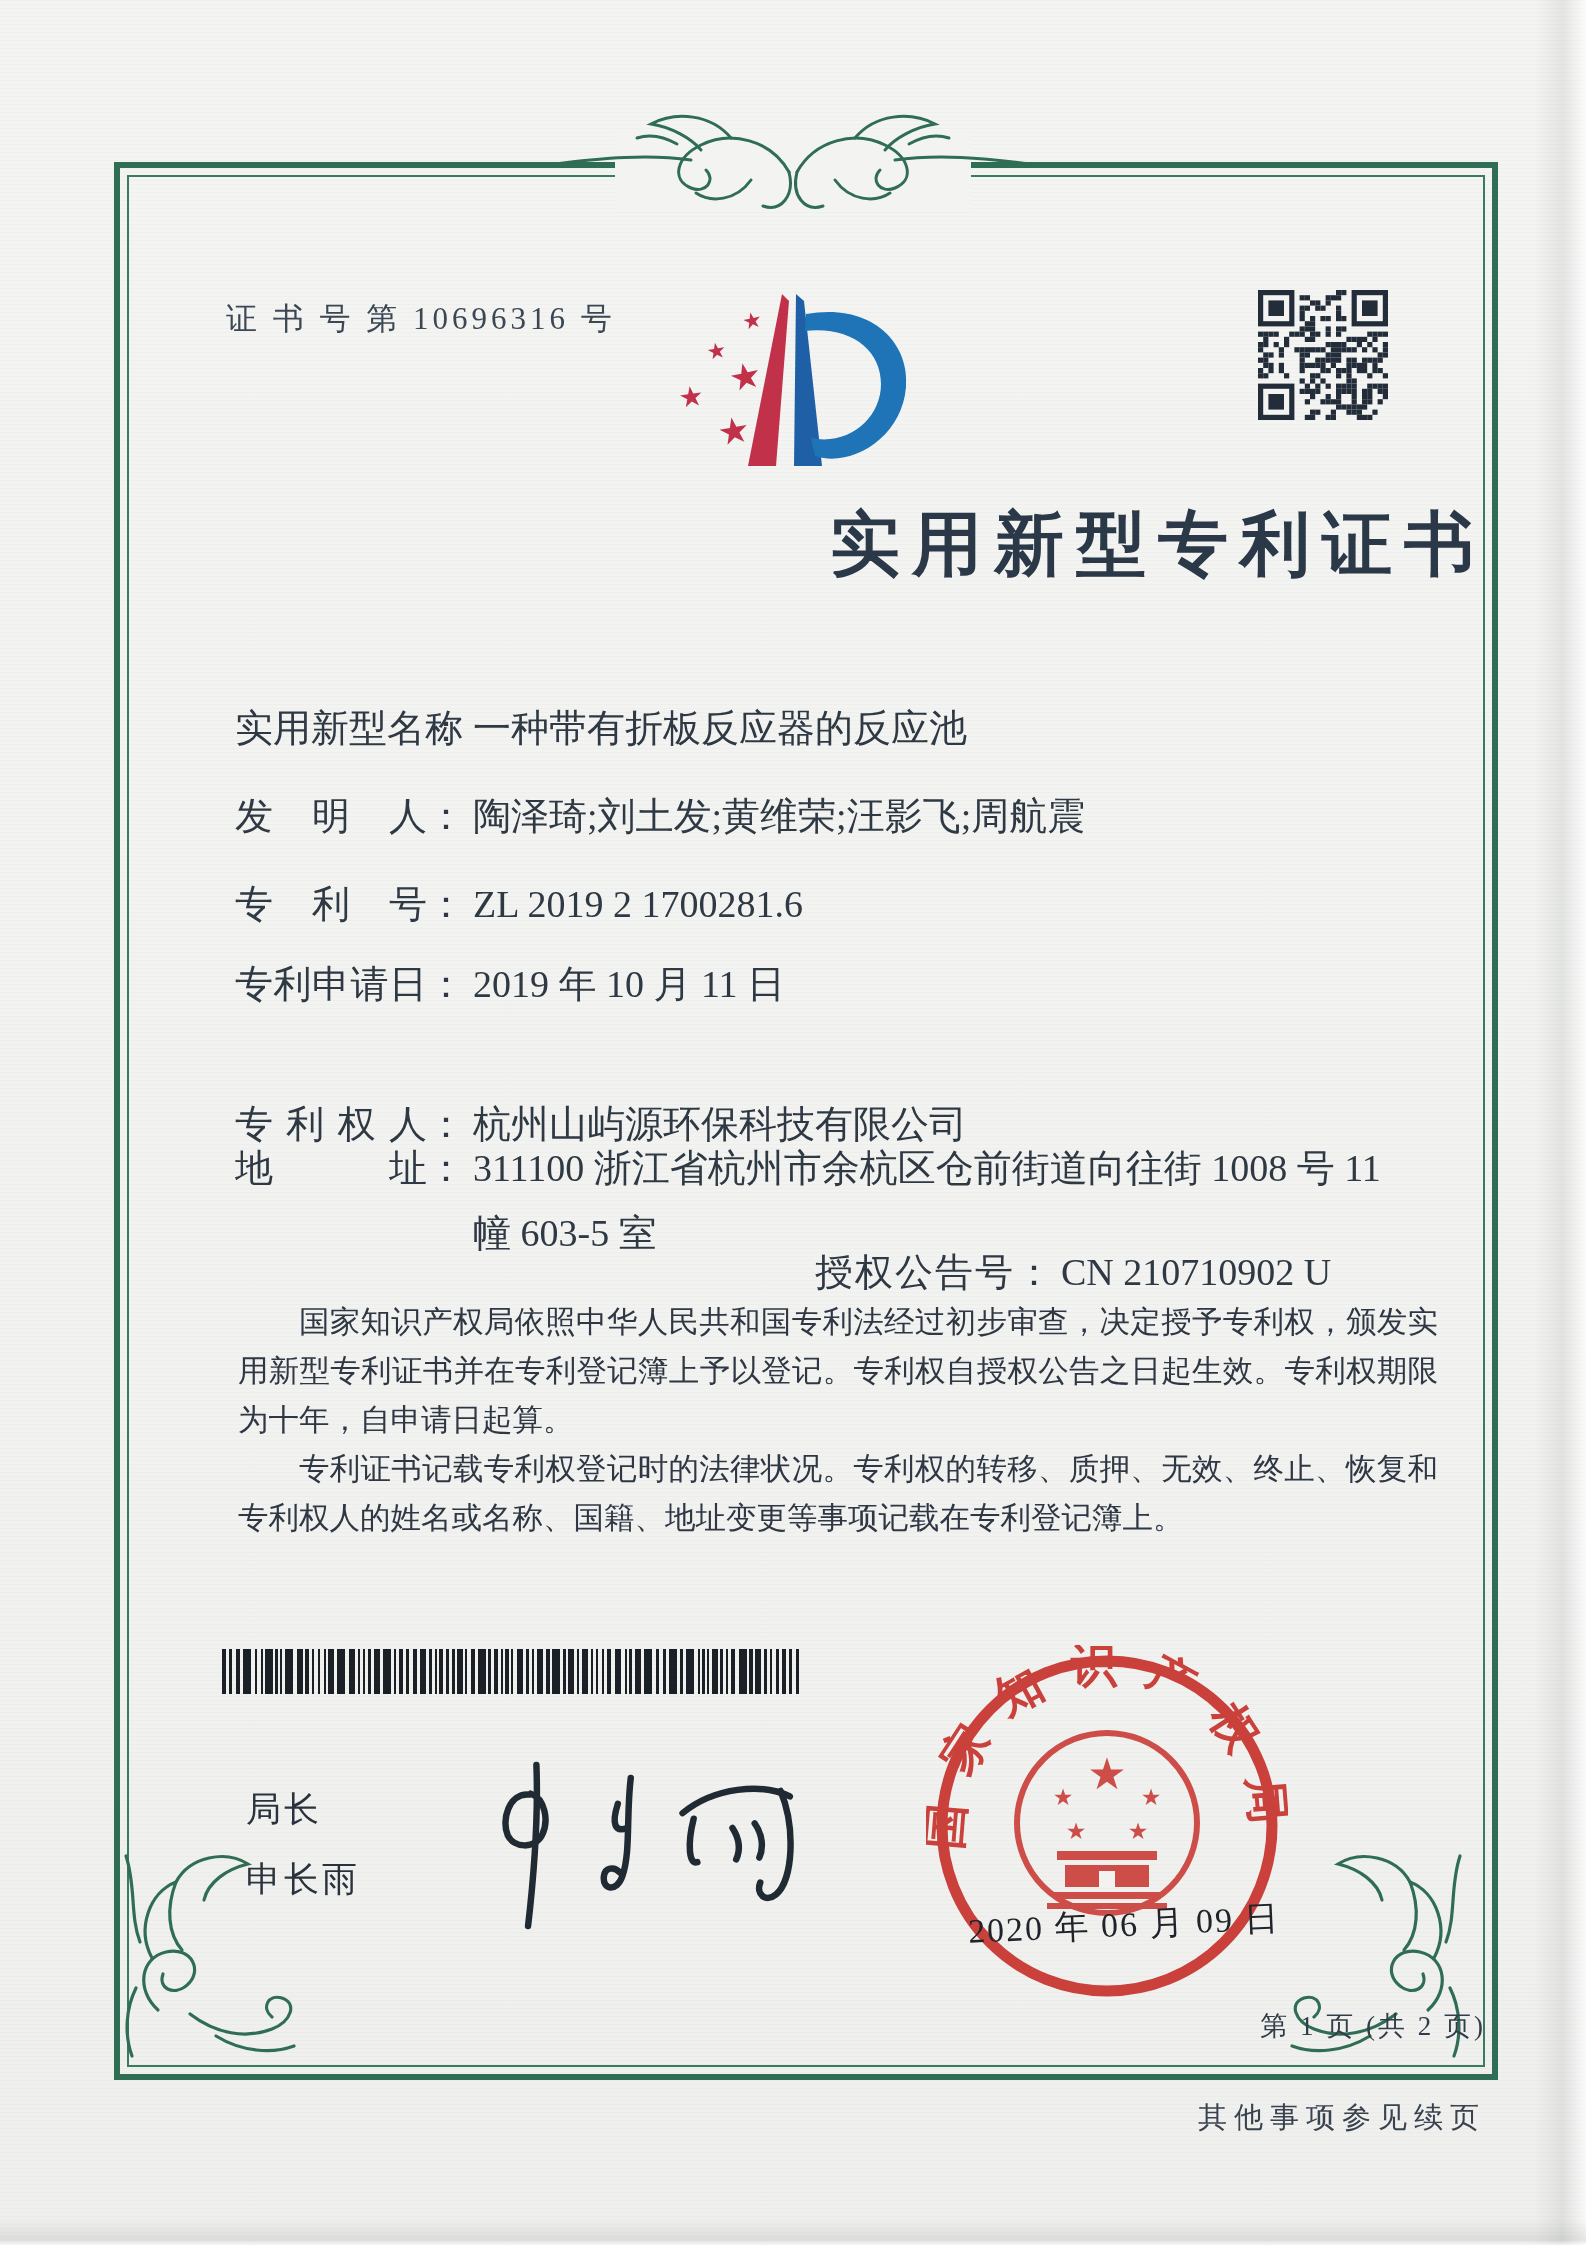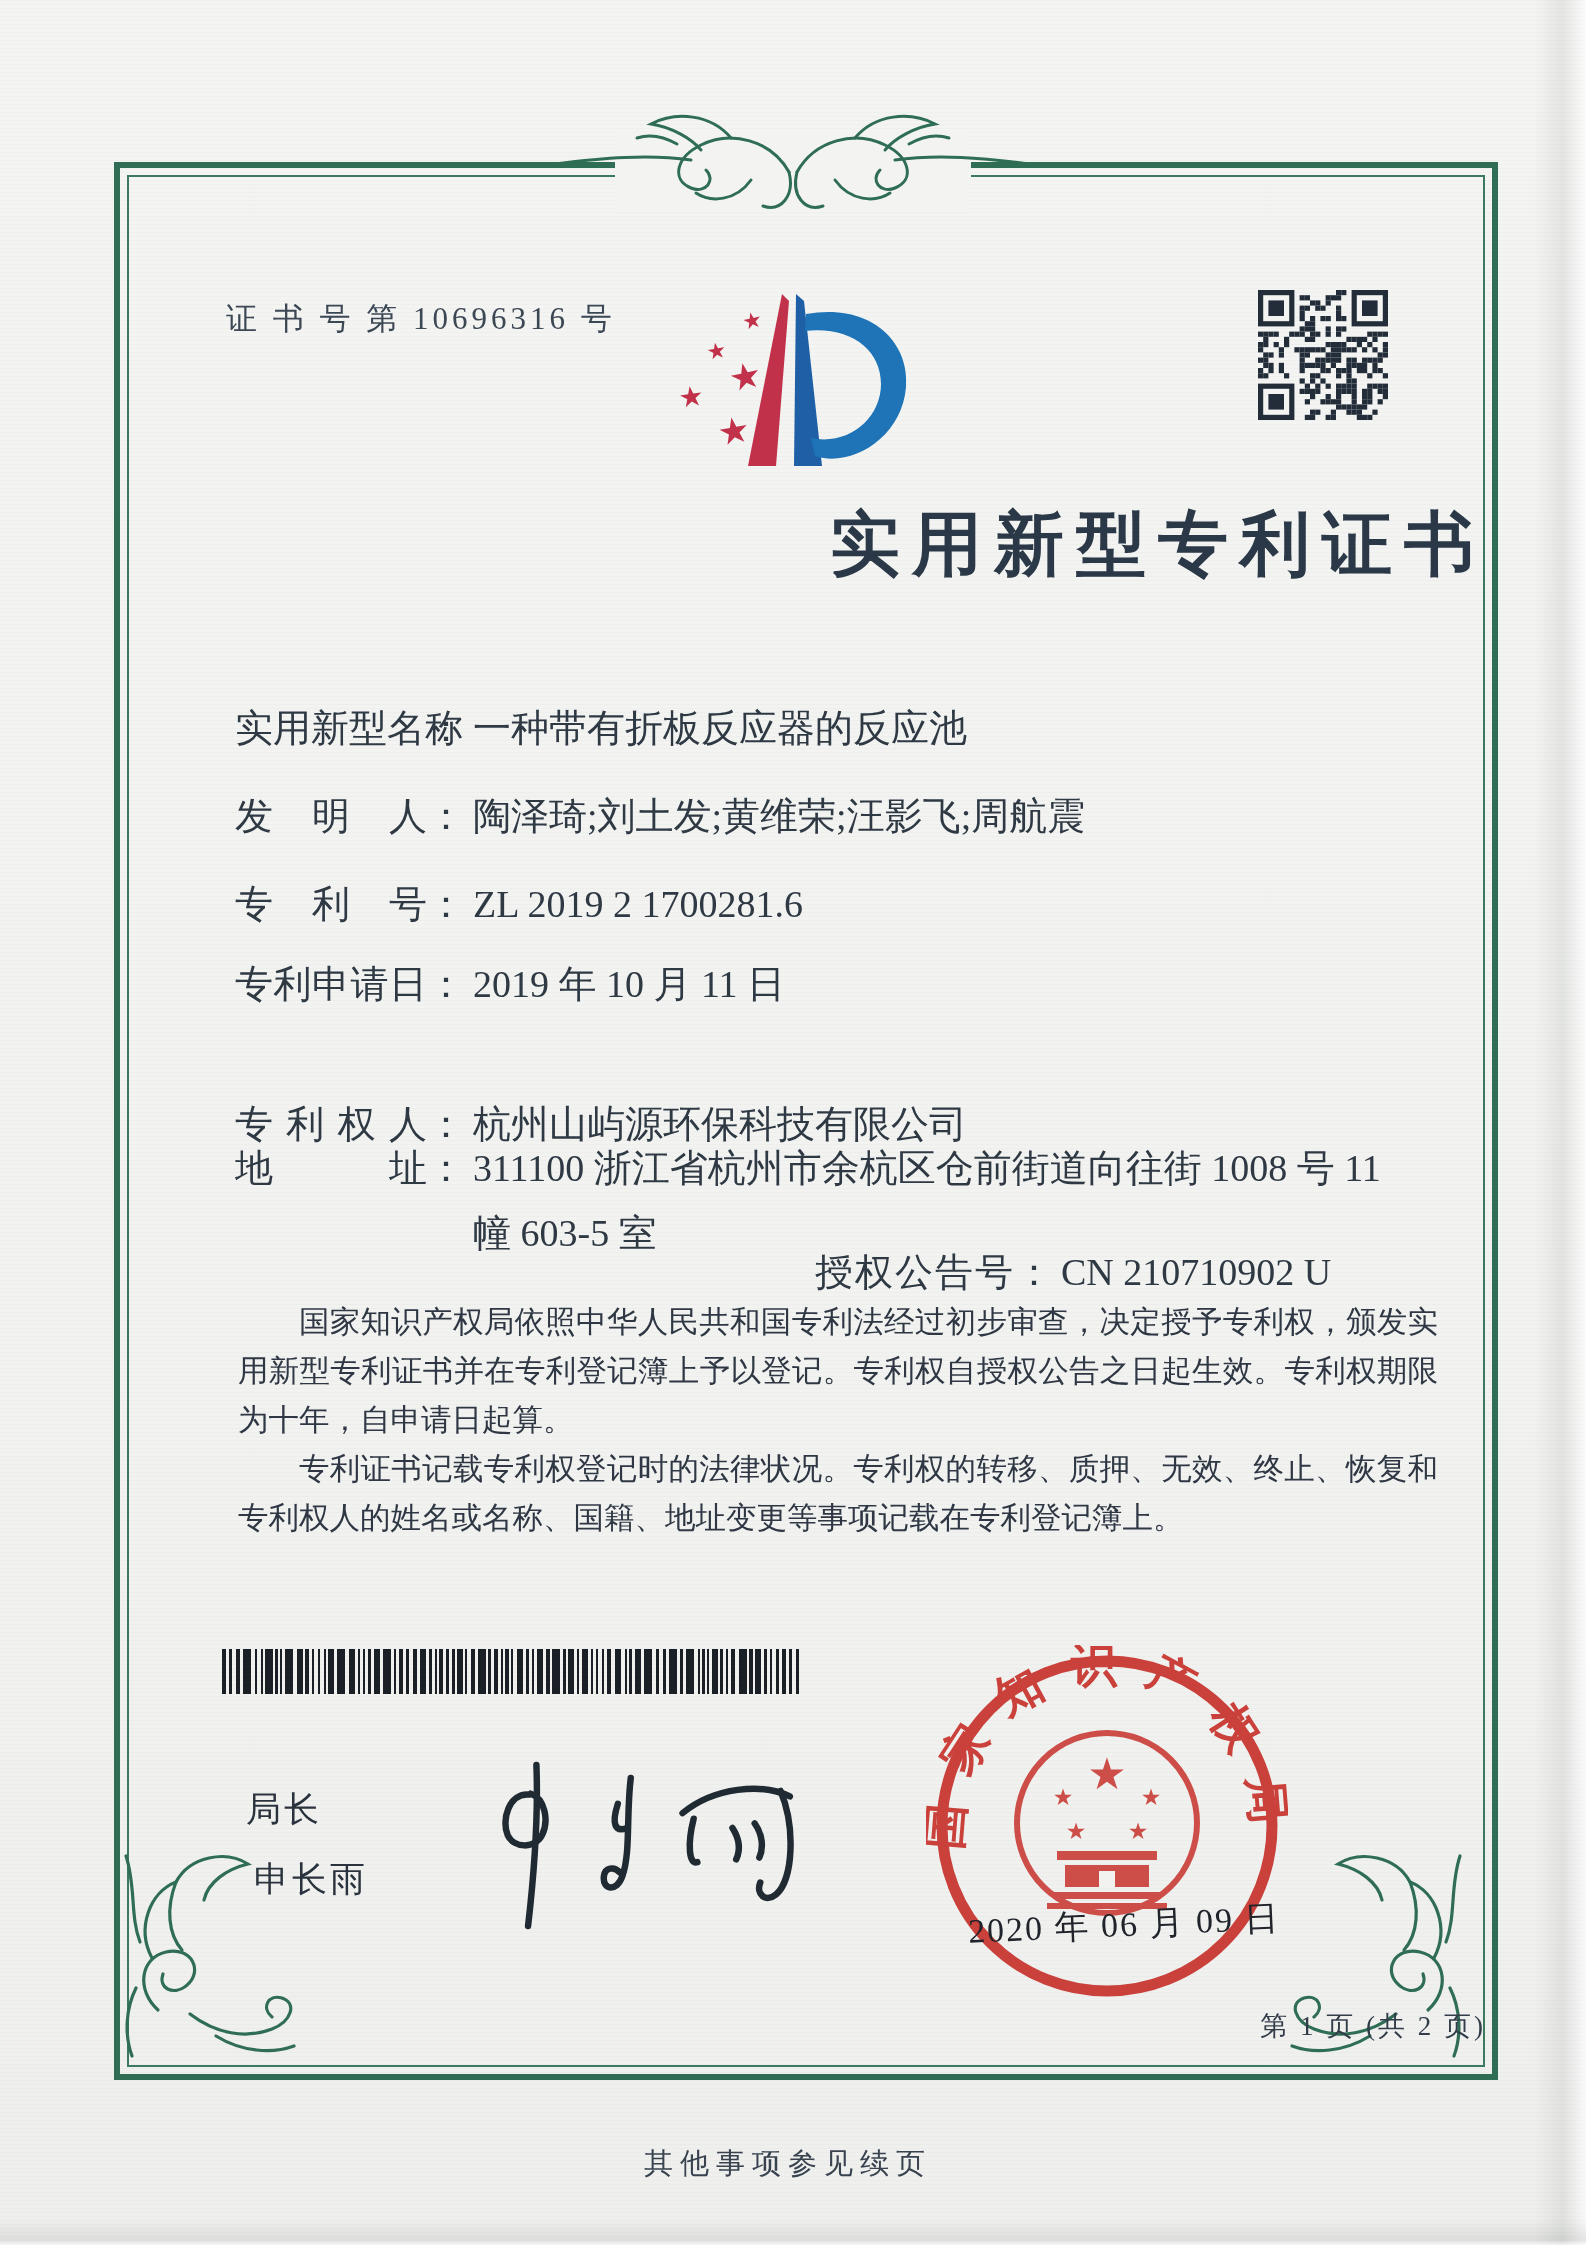--- a/index.html
+++ b/index.html
@@ -45,31 +45,31 @@
 
   .body-text{position:absolute; left:210px; width:1200px; top:1298px;
     font-size:30.5px; line-height:49px; text-align:justify; color:#2e3743;margin-left:28px;}
   .body-text p{margin:0; text-indent:2em;}
 
   .barcode{position:absolute; left:222px; top:1649px; width:586px; height:45px;}
 
   .signer-title{position:absolute; left:246px; top:1786px; font-size:35px; letter-spacing:3px;
     color:#2a333d; font-family:"Liberation Sans","DejaVu Sans",sans-serif; font-weight:500;}
   .signer-name{position:absolute; left:246px; top:1856px; font-size:35px; letter-spacing:3px;
-    color:#2a333d; font-family:"Liberation Sans","DejaVu Sans",sans-serif; font-weight:500;margin-left:8px;}
+    color:#2a333d; font-family:"Liberation Sans","DejaVu Sans",sans-serif; font-weight:500;}
   .signature{position:absolute; left:455px; top:1738px; width:370px; height:215px;}
 
   .seal{position:absolute; left:926px; top:1645px; width:362px; height:362px; opacity:.93;}
   .seal-date{position:absolute; left:968px; top:1902px; font-size:34px; letter-spacing:2px;
     color:#20242a; transform:rotate(-2.5deg); white-space:nowrap; z-index:5;}
 
   .page-info{position:absolute; left:114px; width:1372px; top:2008px; text-align:right;
     font-size:27px; letter-spacing:3px; color:#333d49;}
-  .continuation{position:absolute; left:102px; width:1372px; top:2098px; text-align:center;
-    font-size:29px; letter-spacing:7px; color:#39434f;margin-top:46px;}
+  .continuation{position:absolute; left:114px; width:1372px; top:2098px; text-align:right;
+    font-size:29px; letter-spacing:7px; color:#39434f;}
 
   .orn-top{position:absolute; left:553px; top:100px; width:480px; height:132px;}
   .orn-bl{position:absolute; left:96px; top:1838px; width:205px; height:245px;}
   .orn-br{position:absolute; left:1285px; top:1838px; width:205px; height:245px; transform:scaleX(-1);}
 </style>
 </head>
 <body>
 
 <div class="page">
 

